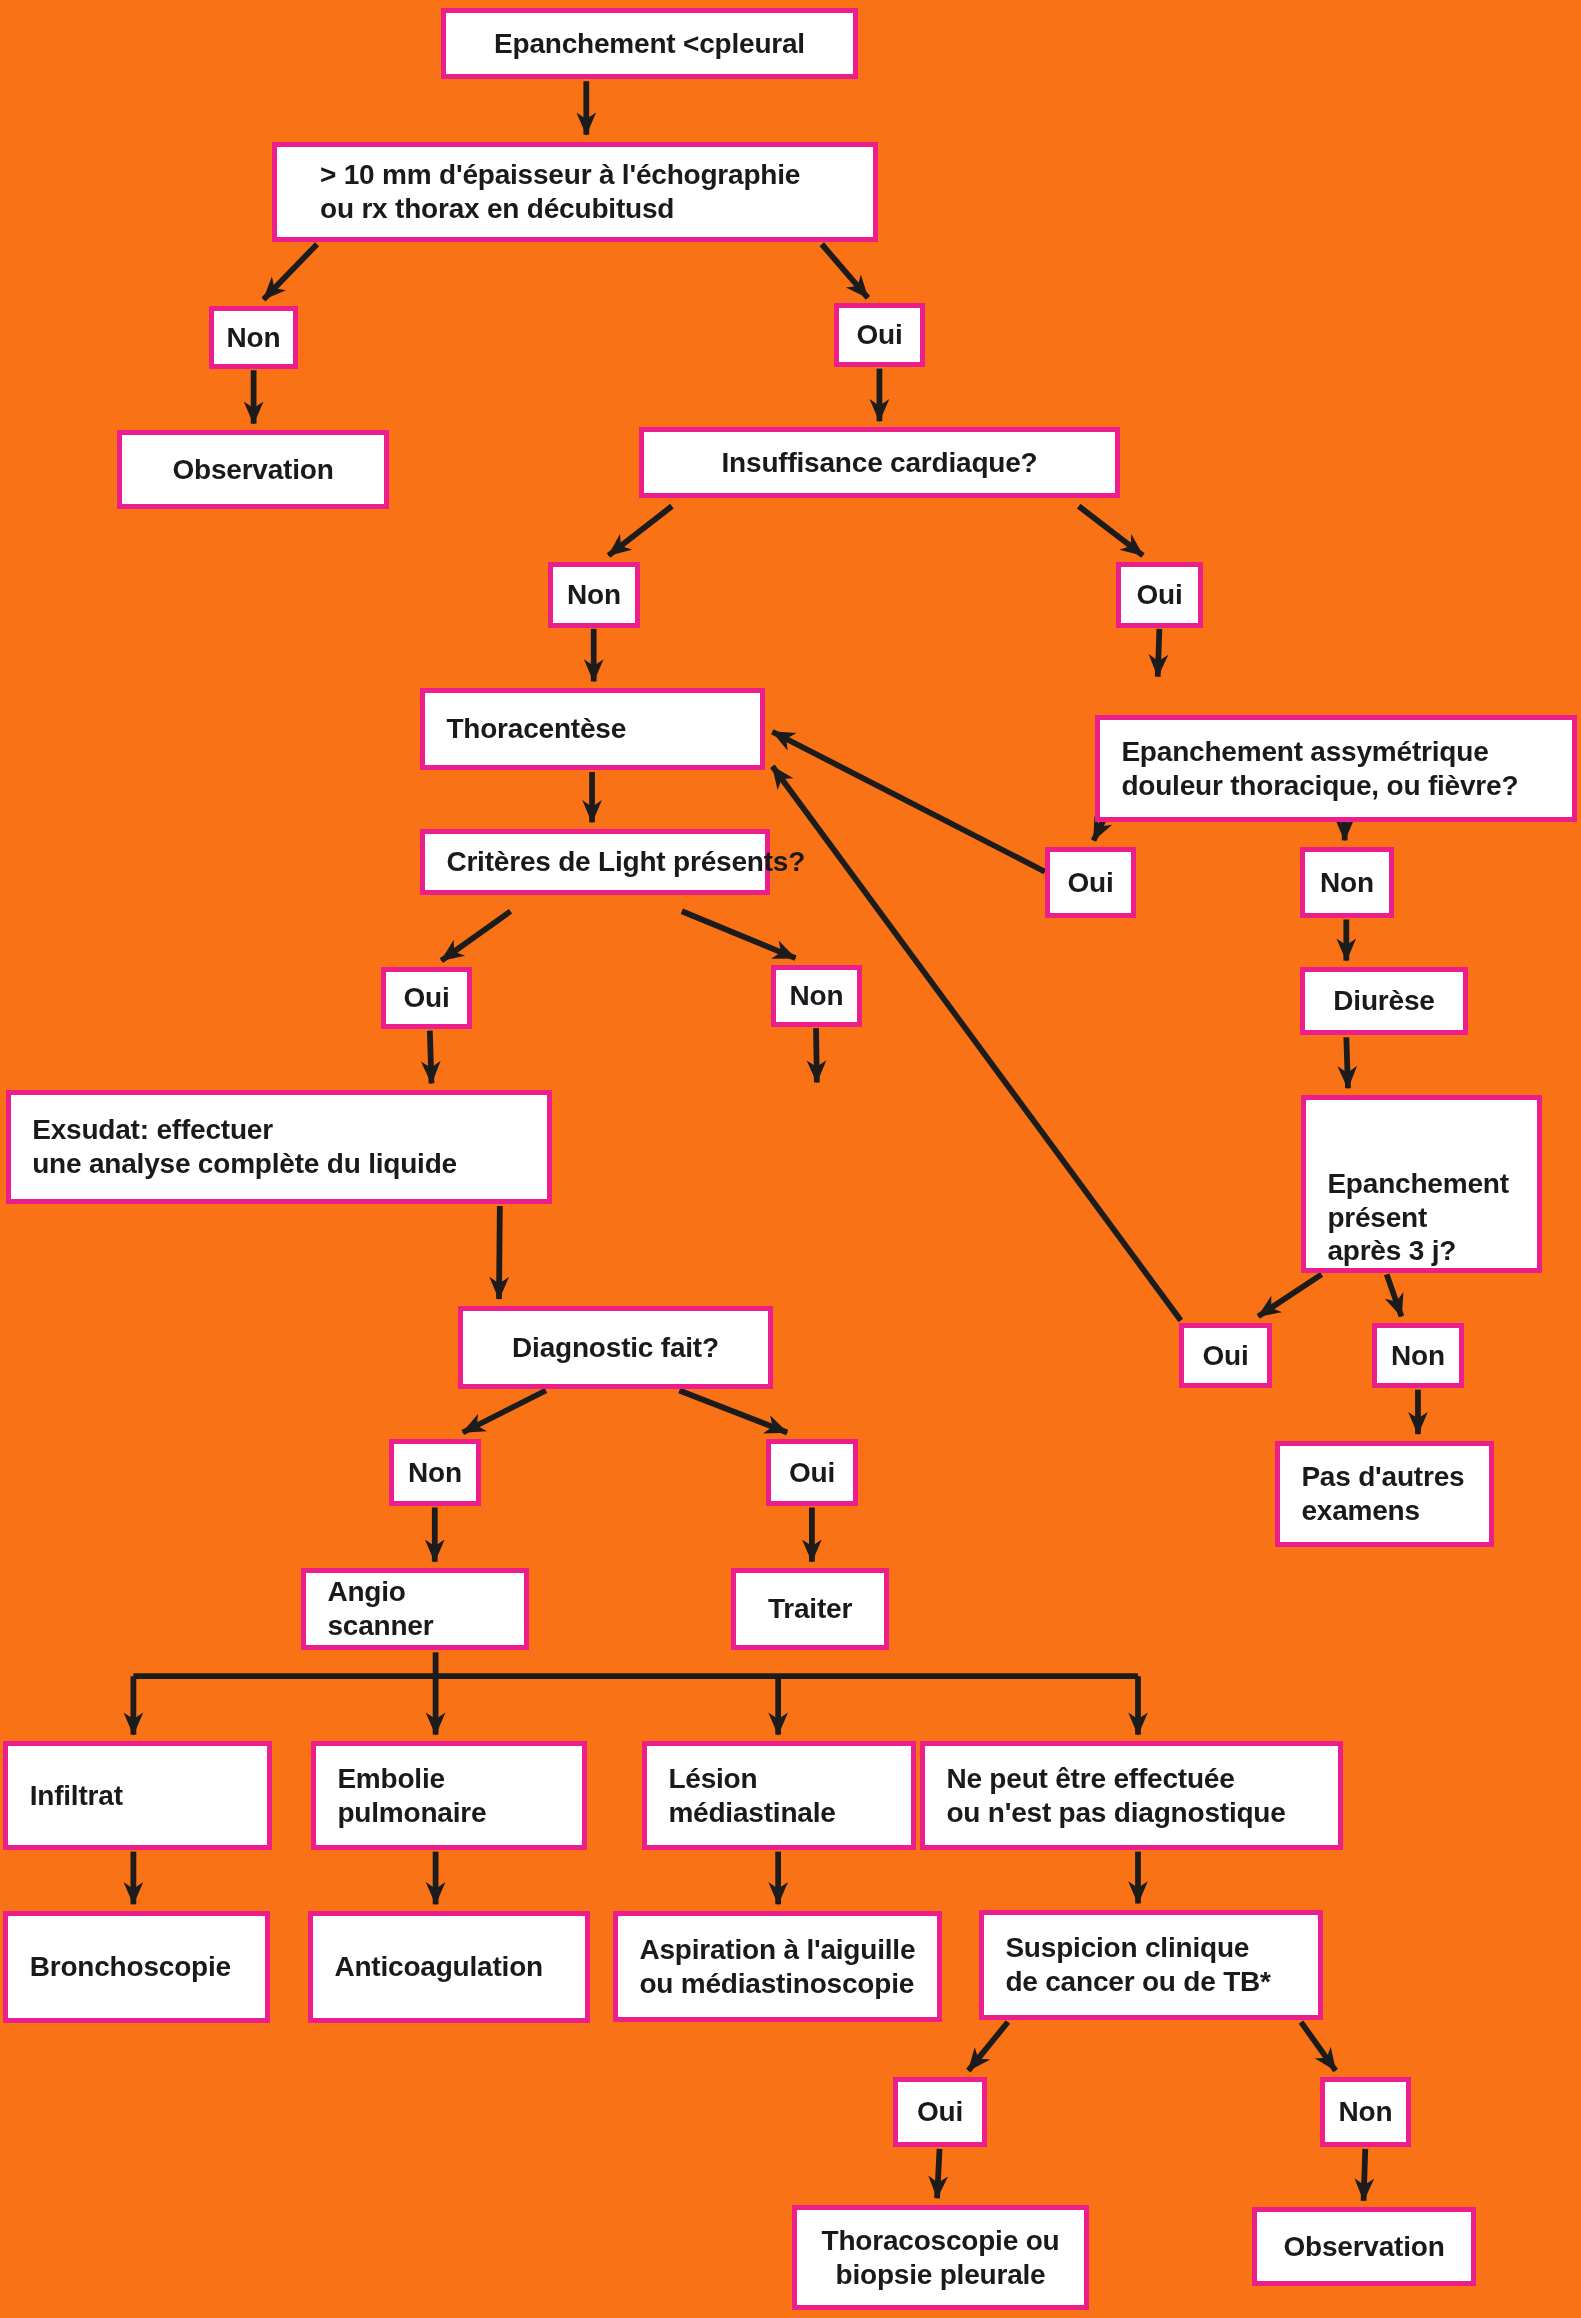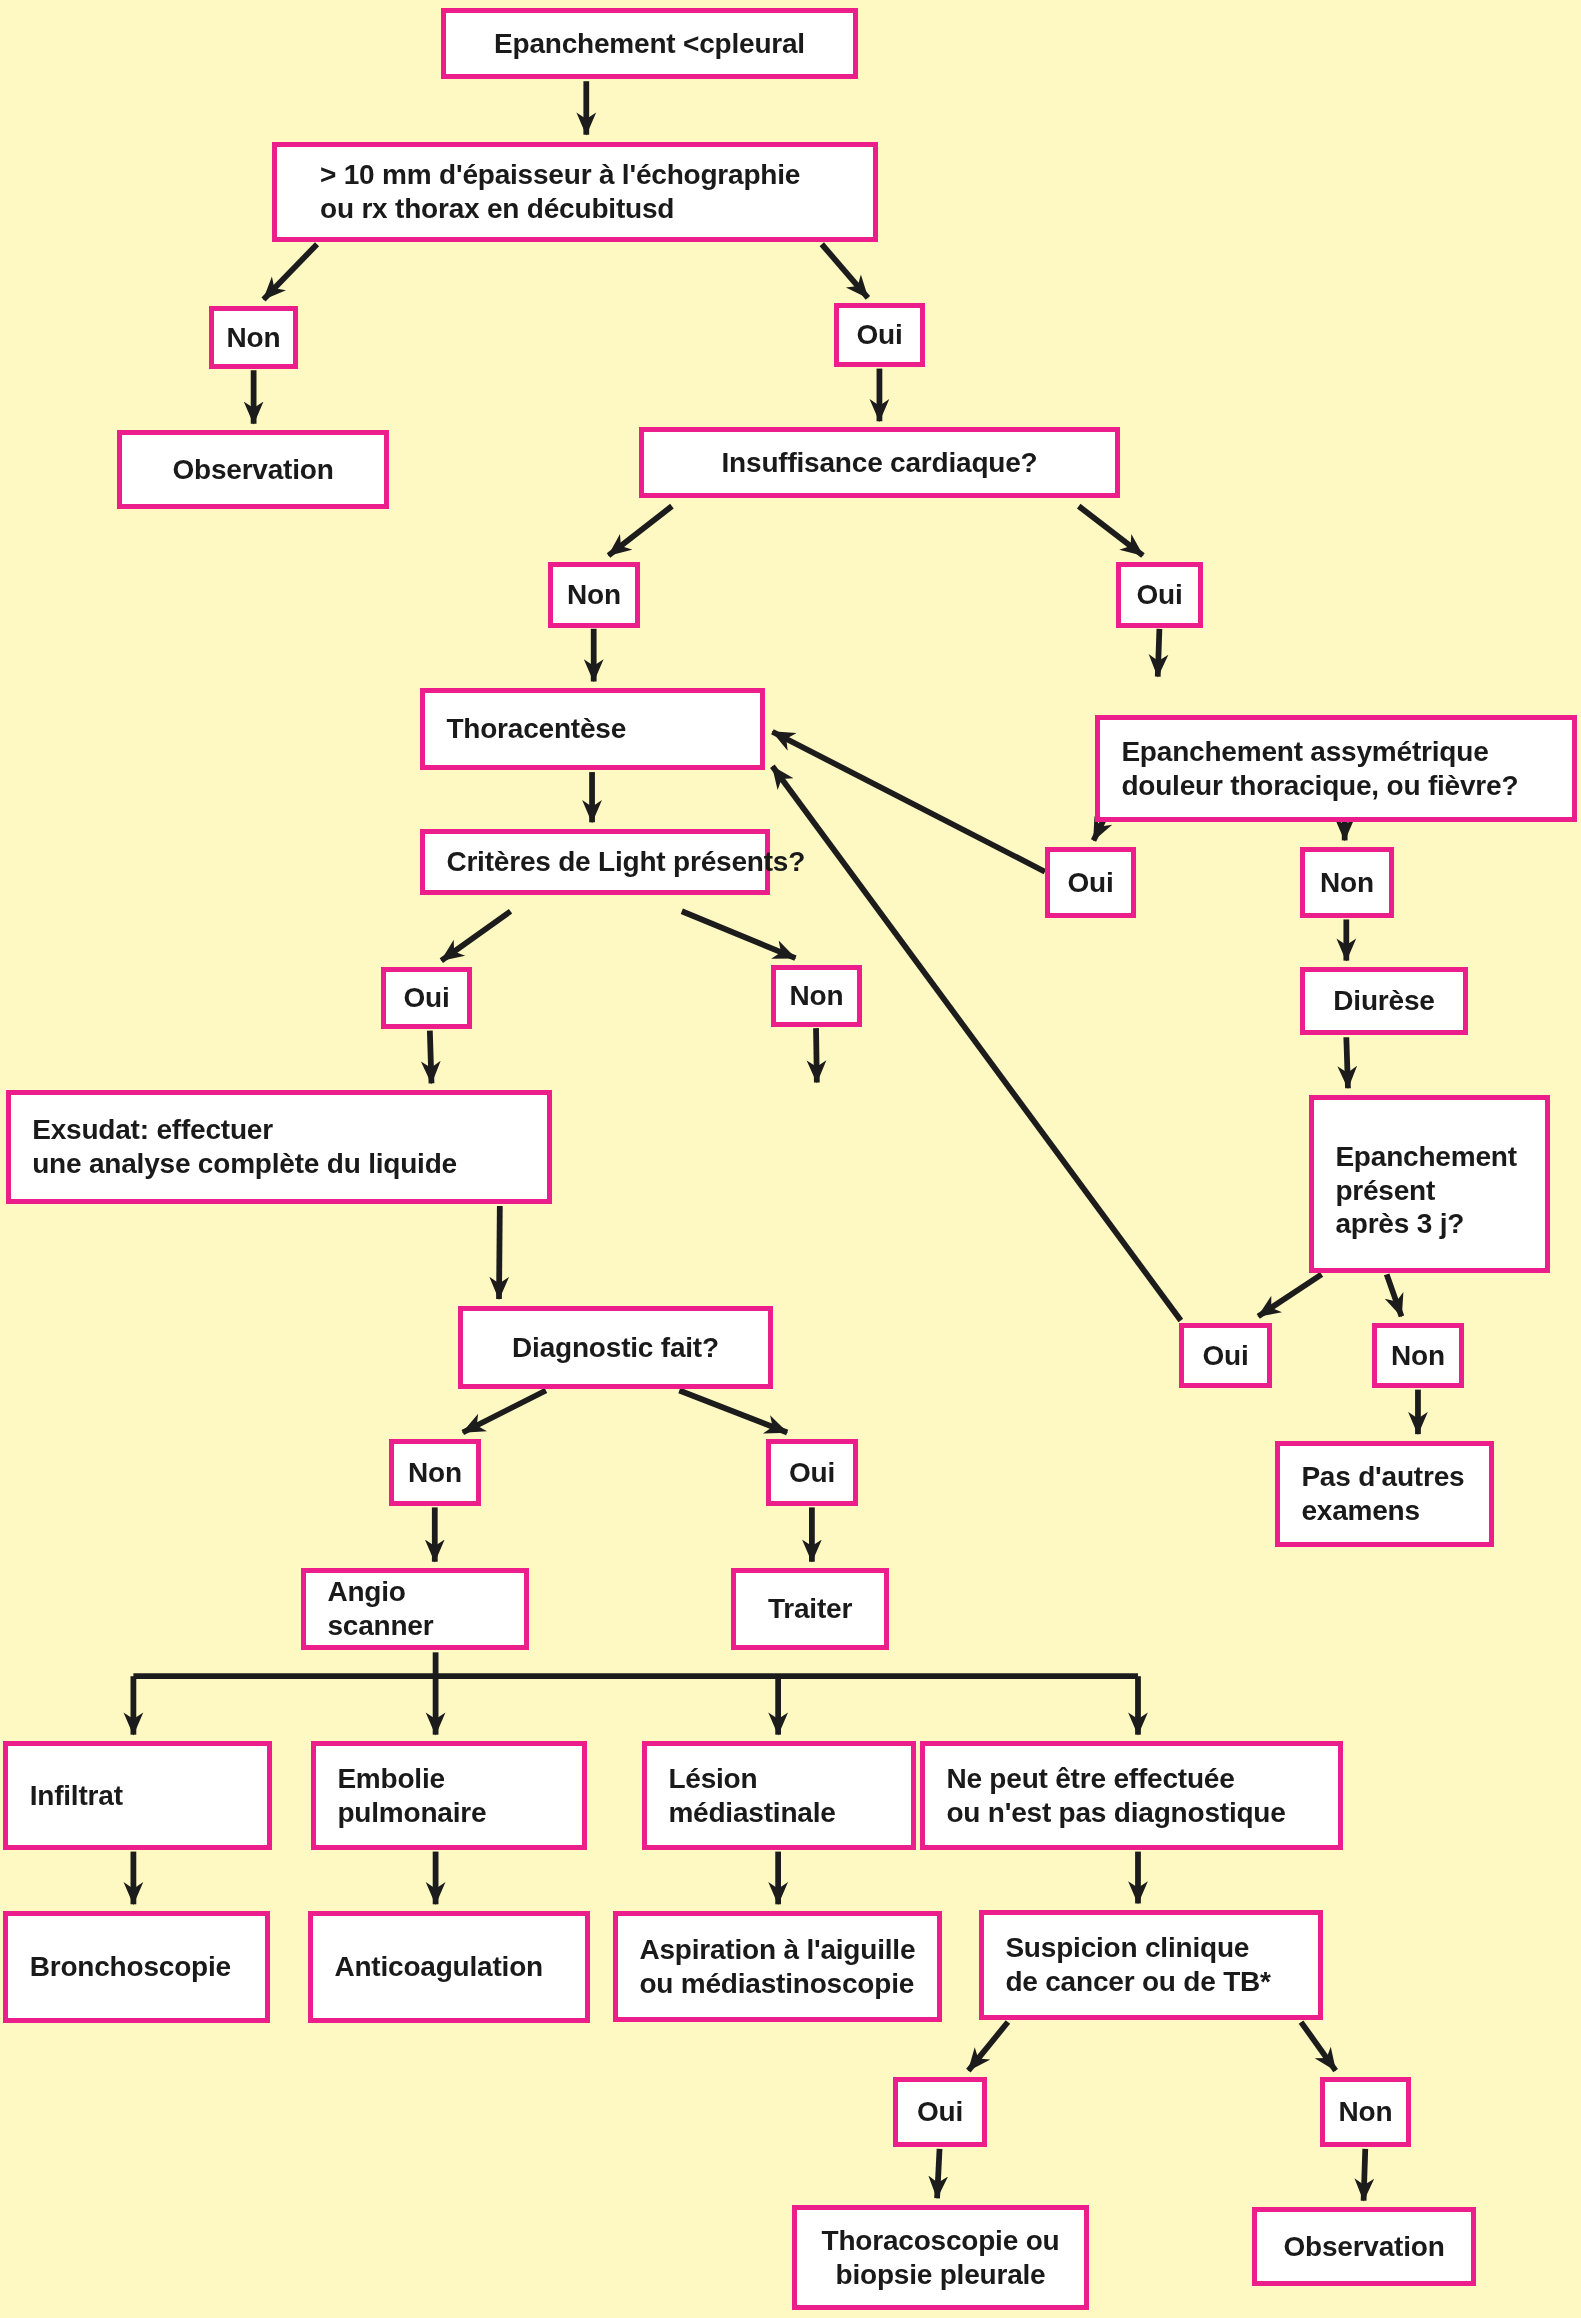--- a/index.html
+++ b/index.html
@@ -1,20 +1,20 @@
 <!DOCTYPE html>
 <html style="font-size:13px"><head>
 <meta charset="utf-8">
 <style>
   html, body { margin: 0; padding: 0; background: #ffffff; }
   #canvas {
     position: relative;
     width: 1581px;
     height: 2319px;
-    background: #fef9c3;
+    background: #f97316;
     font-family: "Liberation Sans", "DejaVu Sans", sans-serif;
     color: #1a1a1a;
     overflow: hidden;
   }
   #connectors {
     position: absolute;
     left: 0; top: 0;
     width: 1581px; height: 2319px;
     pointer-events: none;
   }
@@ -32,21 +32,21 @@
   }
   .node span {
     white-space: pre-line;
     display: block;
     width: 100%;
   }
   .c { text-align: center; justify-content: center; }
   .l span { padding-left: 21.4px; padding-right: 10px; }
   .pad52 span { padding-left: 43px; }
   .pad40 span { padding-left: 33px; }
-  .top { align-items: center; margin-left: 8px; }
+  .top { align-items: flex-end; }
   .top span { padding-top: 13px; }
   .nowrap span { white-space: pre; overflow: visible; }
 </style>
 </head>
 <body>
 
 <div id="canvas">
 
   <svg id="connectors" viewBox="0 0 1920 2815" xmlns="http://www.w3.org/2000/svg">
     <defs>

